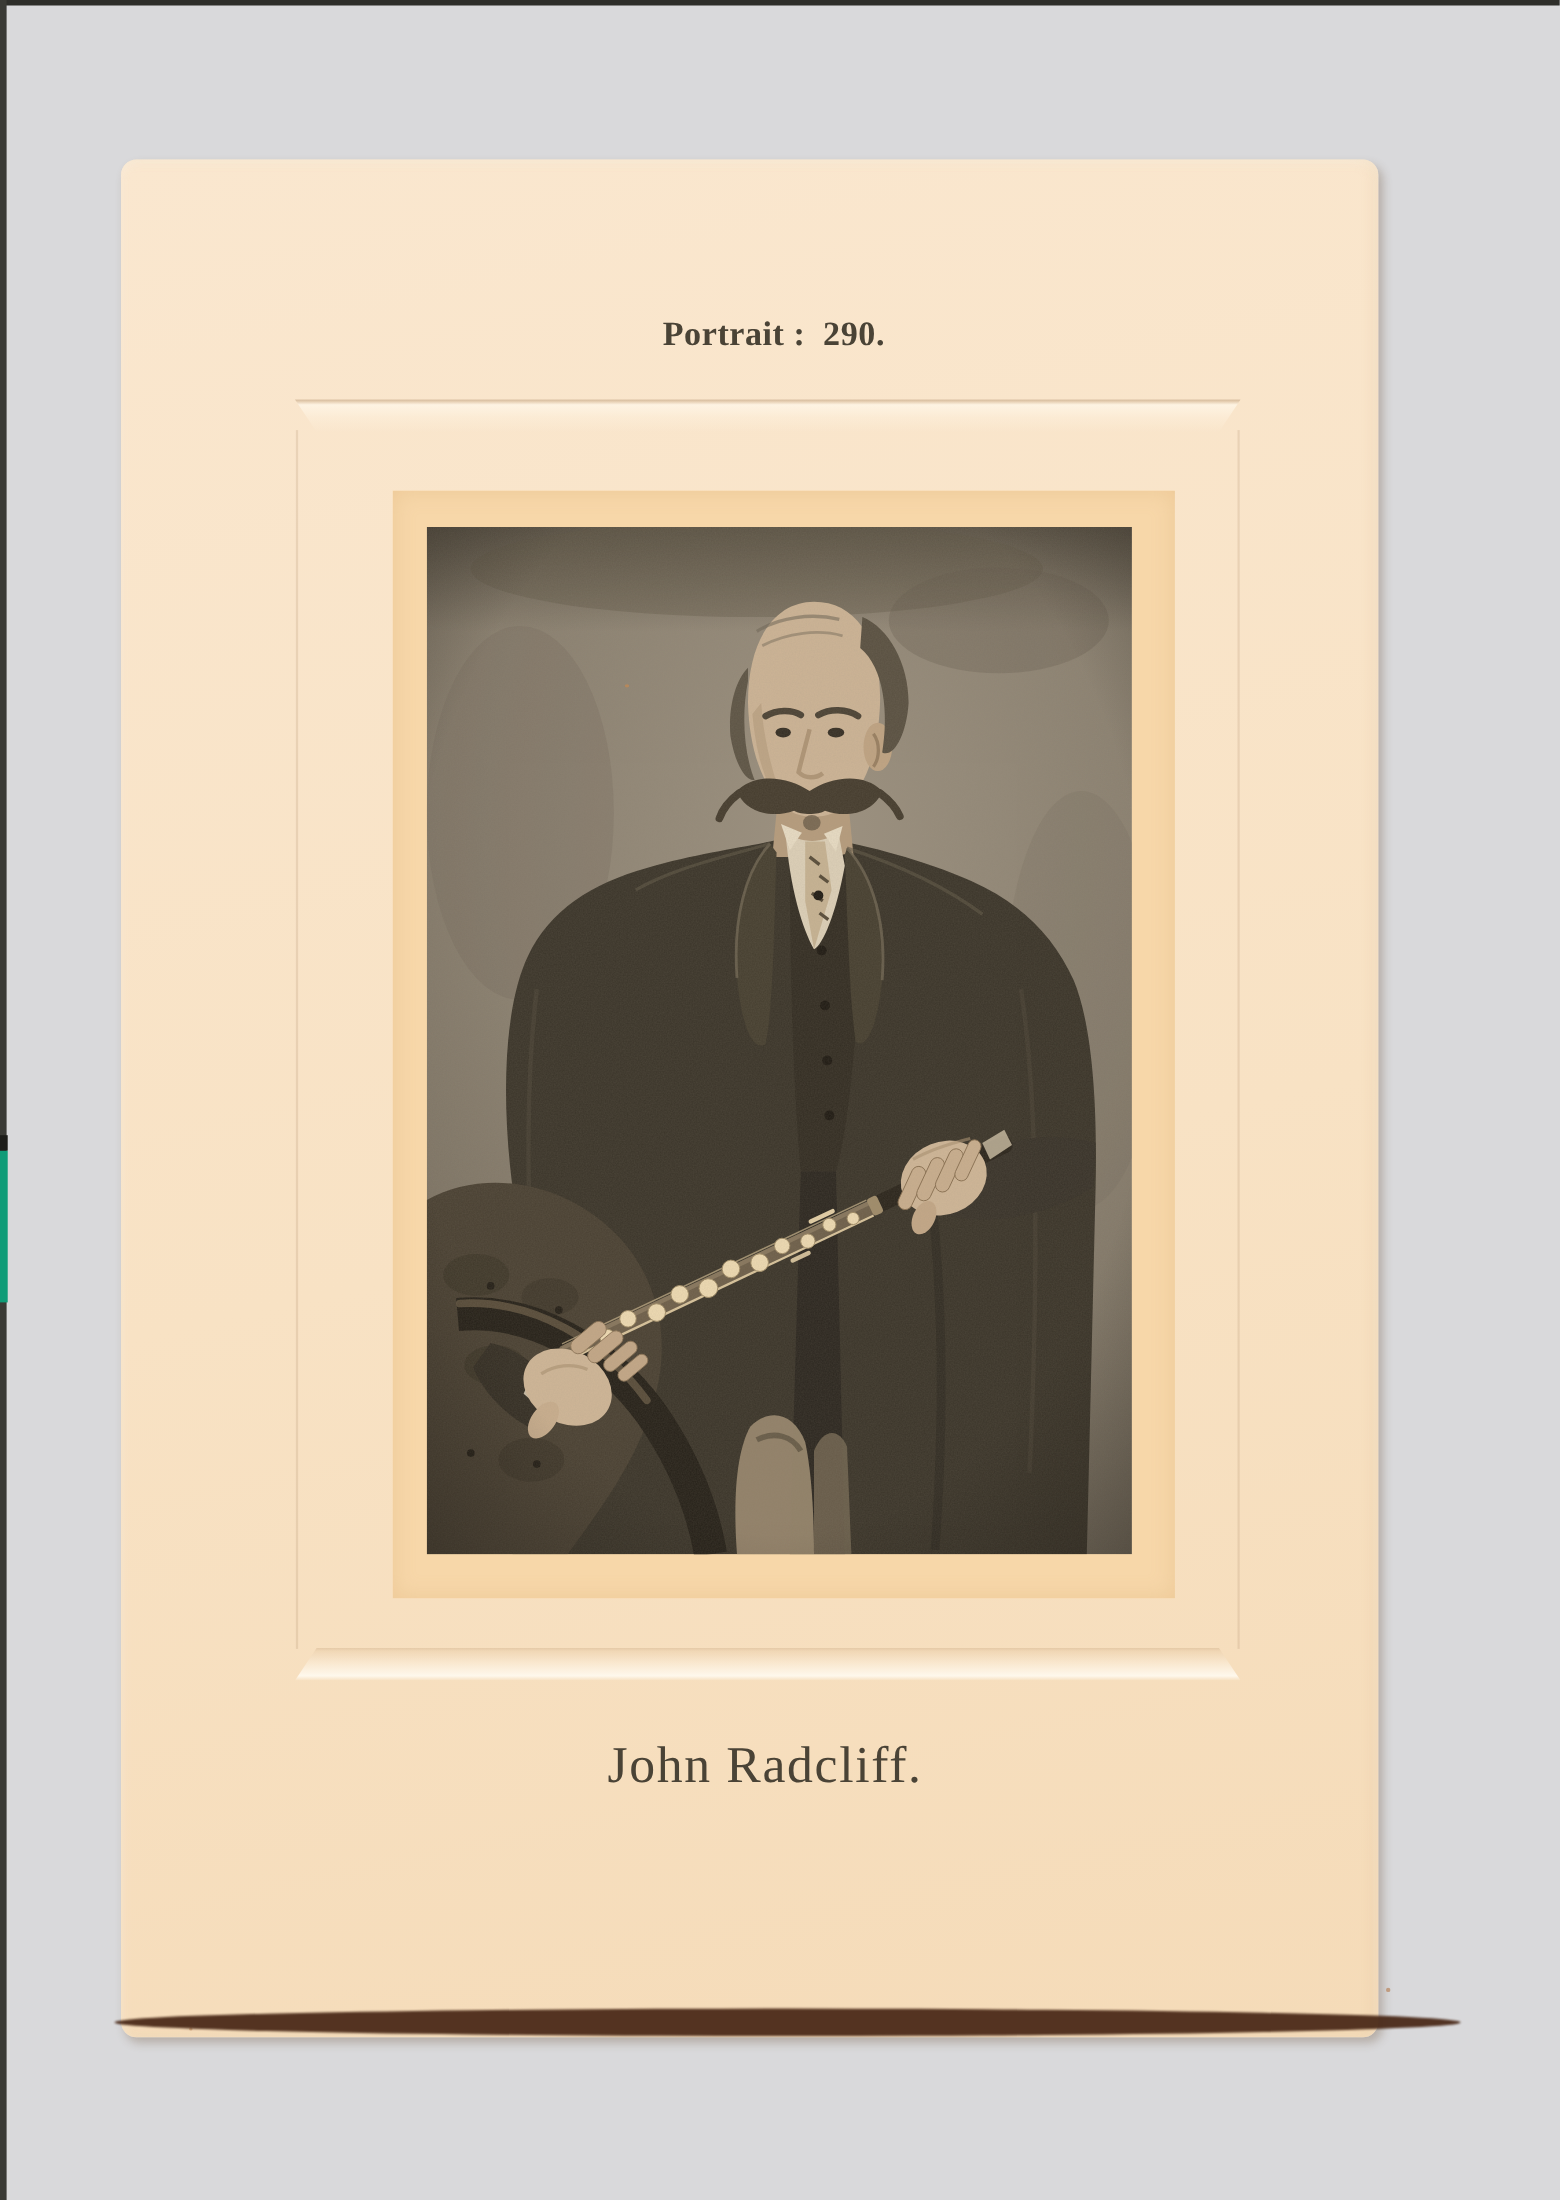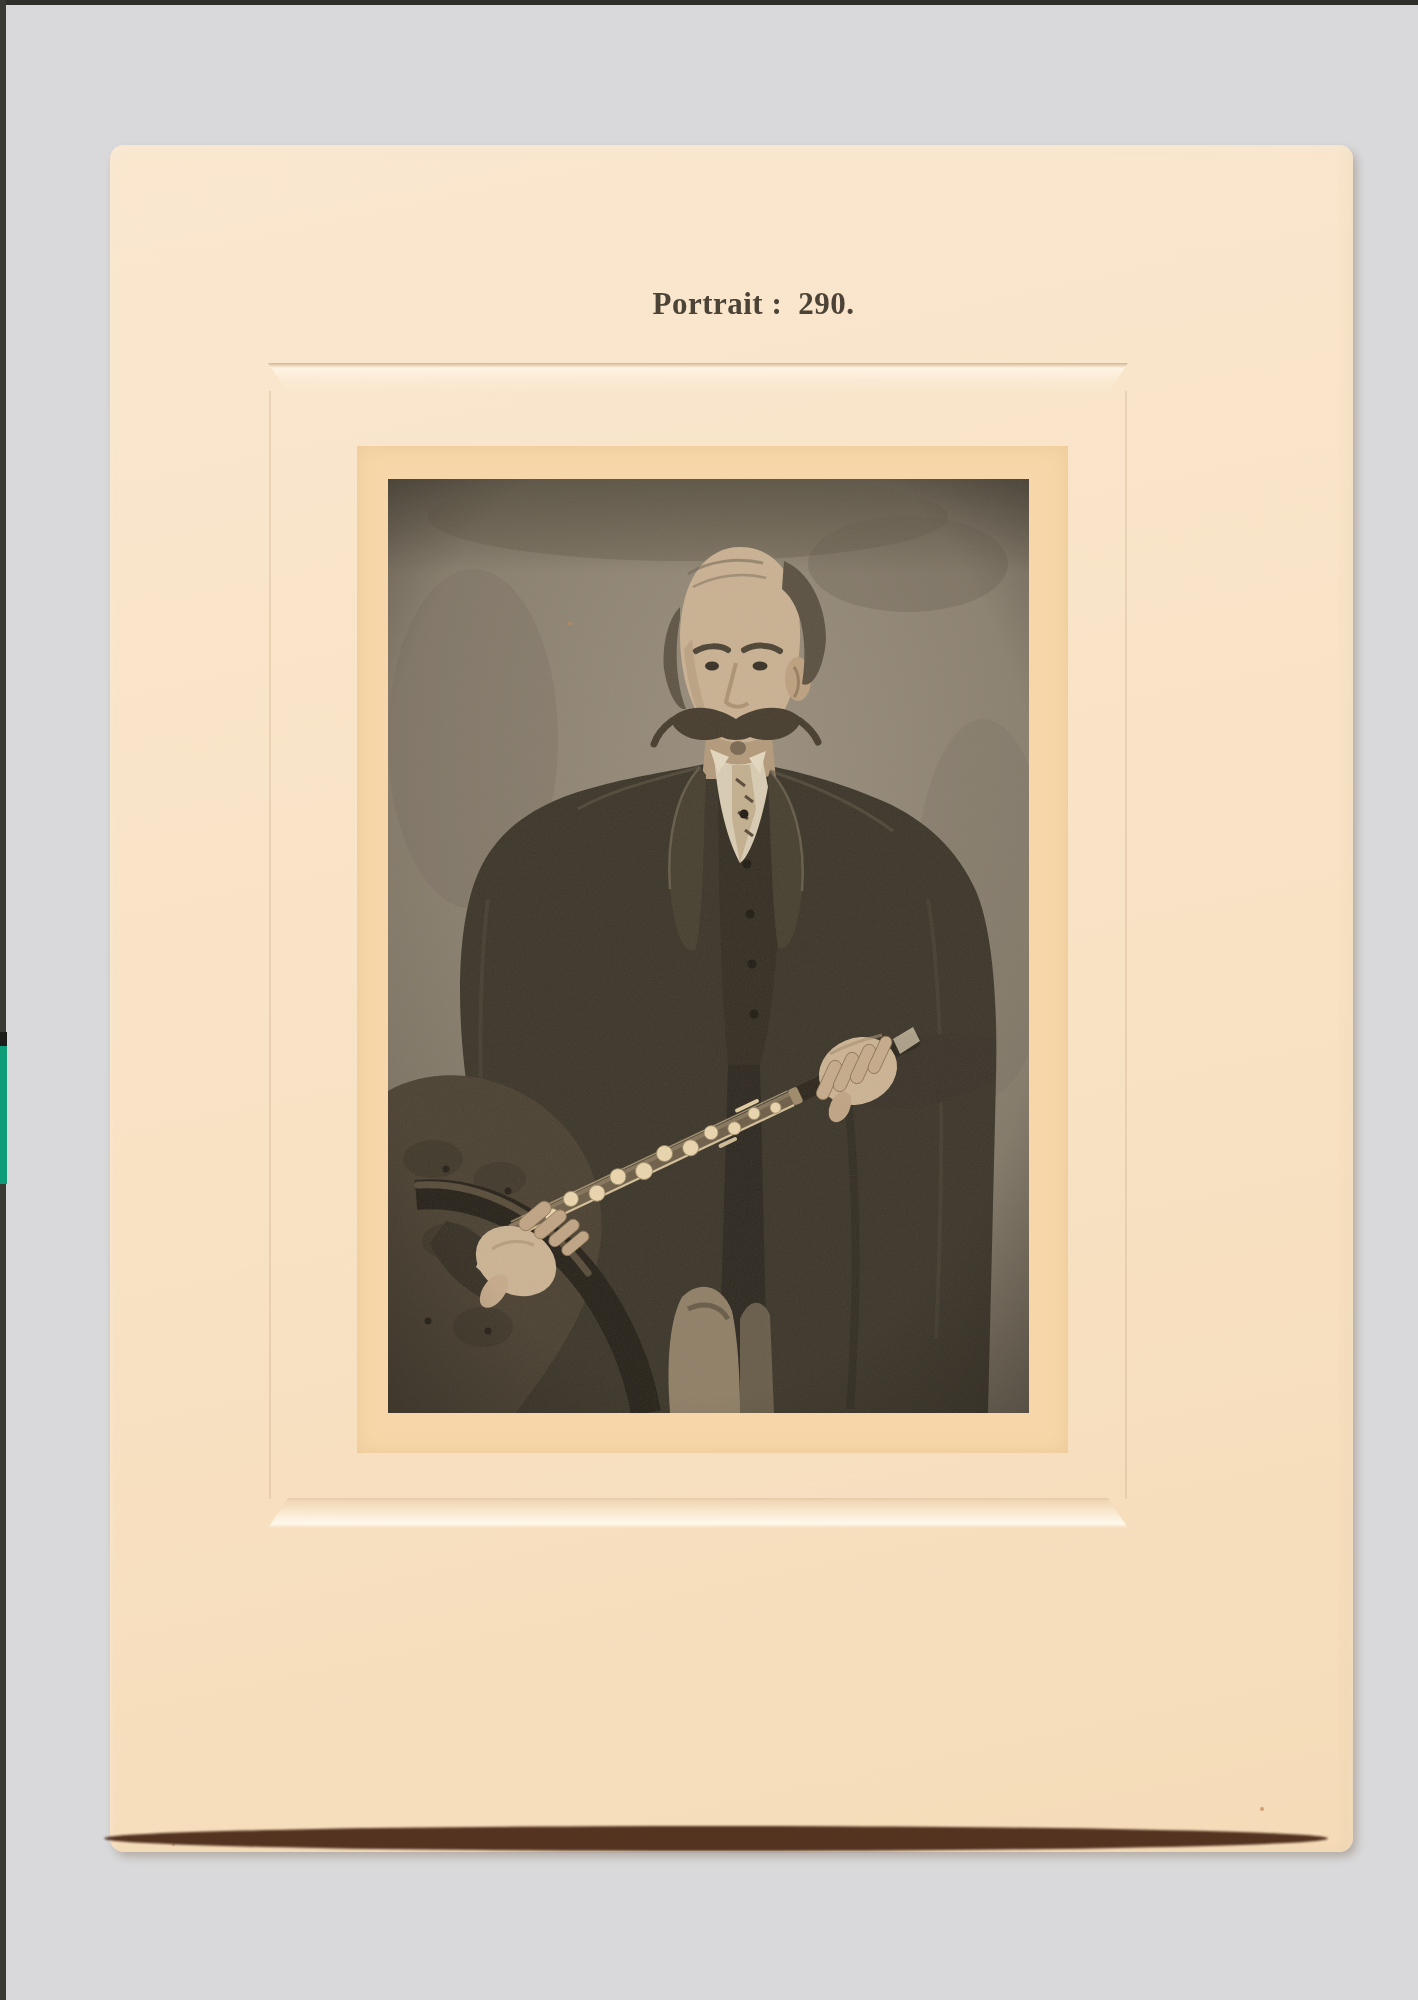--- a/index.html
+++ b/index.html
@@ -7,21 +7,21 @@
     width:1418px; height:2000px; position:relative; overflow:hidden;
     background: var(--c-backdrop, #d9d9db);
     font-family:"Liberation Serif","DejaVu Serif",serif;
   }
   .edge-top { position:absolute; left:0; top:0; width:100%; height:5px; background:var(--c-edge_dark,#2e2e2a); }
   .edge-left { position:absolute; left:0; top:0; width:6px; height:100%; background:#3a3a35; }
   .green-strip { position:absolute; left:0; top:1046px; width:7px; height:138px; background:var(--c-edge_green,#0f9c78); }
   .green-strip:before { content:""; position:absolute; left:0; top:-14px; width:7px; height:14px; background:#1d1d1a; }
 
   .card {
-    position:absolute; left:110px; top:145px; width:1243px; height:1707px;
+    position:absolute; left:110px; top:145px; width:1143px; height:1707px;
     border-radius:14px;
     background:linear-gradient(168deg,#fae7cf 0%, #f8e2c4 55%, #f5dbb8 100%);
     box-shadow: 4px 5px 9px rgba(110,85,60,.32),
                 inset -4px 0 12px rgba(205,165,118,.18),
                 inset 0 3px 10px rgba(255,249,238,.55);
   }
   .card-shadow {
     position:absolute; left:104px; top:1826px; width:1224px; height:25px;
     background:var(--c-shadow,#482716); border-radius:50%;
     filter:blur(1.2px); opacity:.93;
@@ -252,19 +252,22 @@
         <path d="M442,575 C458,566 478,560 494,556" stroke="#a98f70" stroke-width="3" fill="none" opacity="0.6"></path>
       </g>
 
       <rect width="641" height="934" filter="url(#grain)" opacity="0.30"></rect>
       <rect width="641" height="934" fill="url(#vig)"></rect>
     </svg>
   </div>
 
   <div class="groove groove-bottom"></div>
 
+  <div class="caption">
+    <span>John Radcliff.</span>
+  </div>
 
   <div class="speck s1"></div>
   <div class="speck s2"></div>
   <div class="speck s3"></div>
 </div>
 
 <div class="card-shadow"></div>
 
 </body></html>

